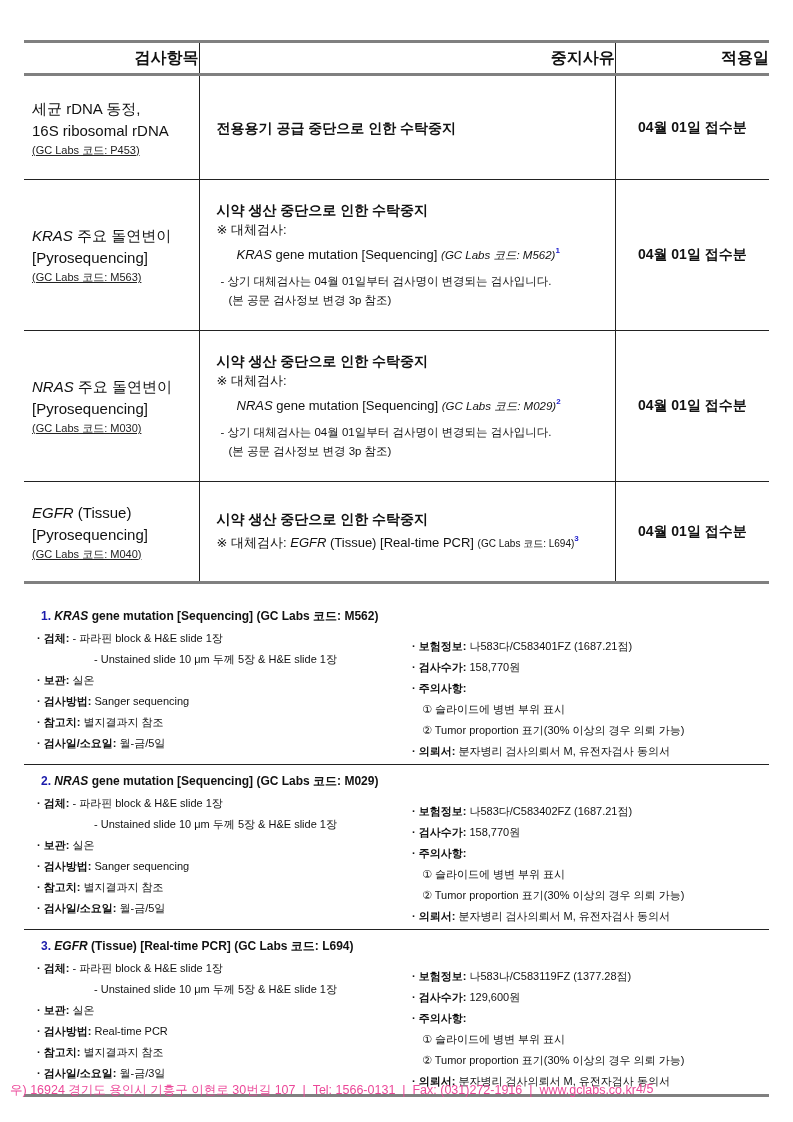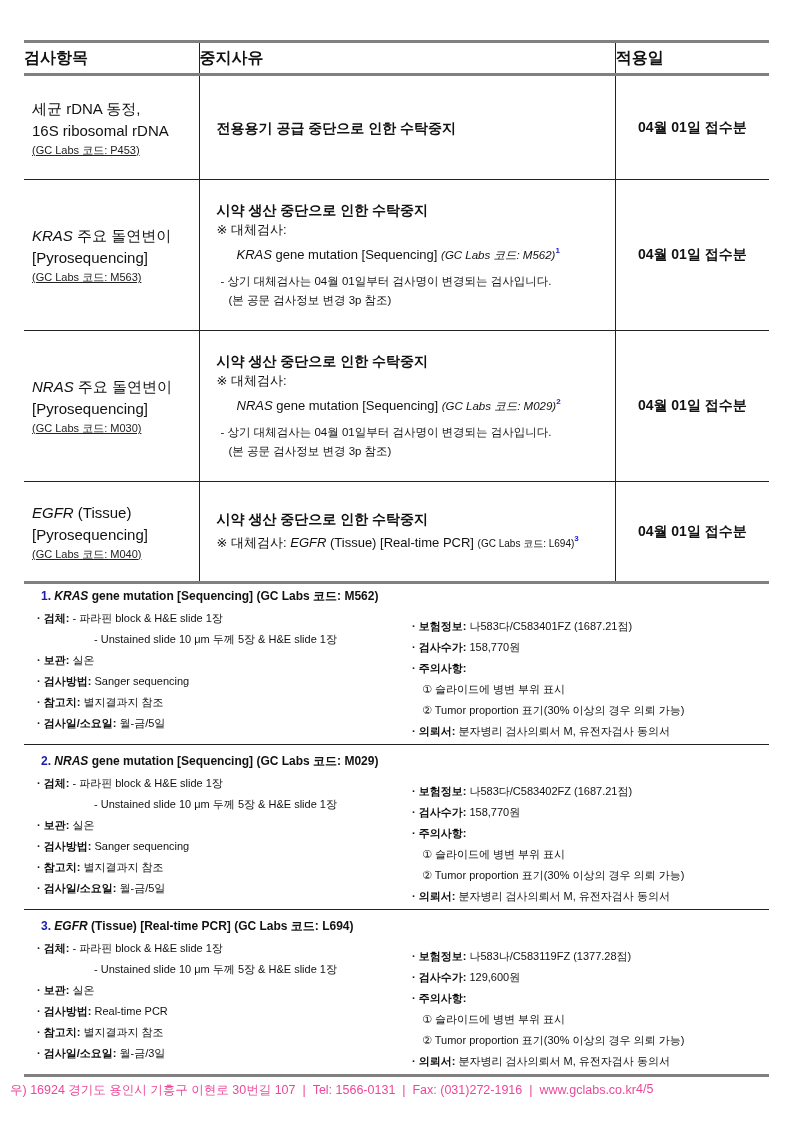--- a/index.html
+++ b/index.html
@@ -5,21 +5,21 @@
   html, body { margin: 0; padding: 0; background: #ffffff; }
   body {
     width: 793px; height: 1122px; position: relative; overflow: hidden;
     font-family: "Liberation Sans", "DejaVu Sans", sans-serif; color: #111;
   }
   .page { position: absolute; left: 24px; top: 40px; width: 745px; }
 
   
   .tbl { width: 745px; border-collapse: collapse; }
   .tbl th {
-    height: 30px; font-size: 16px; font-weight: bold; text-align: left;
+    height: 30px; font-size: 16px; font-weight: bold; text-align: right;
     border-top: 3px solid #808080; border-bottom: 3px solid #808080;
     padding: 0; color: #111;
   }
   .tbl td { vertical-align: middle; padding: 0; }
   .tbl tr.row td { border-bottom: 1.5px solid #222; }
   .tbl tr.row.last td { border-bottom: 3px solid #808080; }
   .c1 { width: 169px; padding-left: 8px !important; }
   .c2 { width: 413px; border-left: 1px solid #222; border-right: 1px solid #222; padding-left: 17px !important; }
   .c3 { width: 160px; text-align: center; font-weight: bold; font-size: 14px; }
 
@@ -135,21 +135,21 @@
         </td>
         <td class="c2">
           <div class="reason">시약 생산 중단으로 인한 수탁중지</div>
           <div class="alt"><span>※ 대체검사: </span><i>EGFR</i><span> (Tissue) [Real-time PCR] </span><span style="font-size:10px">(GC Labs 코드: L694)</span><sup class="fn">3</sup></div>
         </td>
         <td class="c3">04월 01일 접수분</td>
       </tr>
     </tbody>
   </table>
 
-  <div class="section sep" style="height:160px;padding-top:0">
+  <div class="section sep" style="height:160px;padding-top:20px">
     <div class="title"><span class="num">1.</span> <i>KRAS</i><span> gene mutation [Sequencing] (GC Labs 코드: M562)</span></div>
     <div class="cols">
       <div class="col-l">
         <div class="li"><b>· 검체:</b><span> - 파라핀 block &amp; H&amp;E slide 1장</span></div>
         <div class="li sub">- Unstained slide 10 μm 두께 5장 &amp; H&amp;E slide 1장</div>
         <div class="li"><b>· 보관:</b><span> 실온</span></div>
         <div class="li"><b>· 검사방법:</b><span> Sanger sequencing</span></div>
         <div class="li"><b>· 참고치:</b><span> 별지결과지 참조</span></div>
         <div class="li"><b>· 검사일/소요일:</b><span> 월-금/5일</span></div>
       </div>

